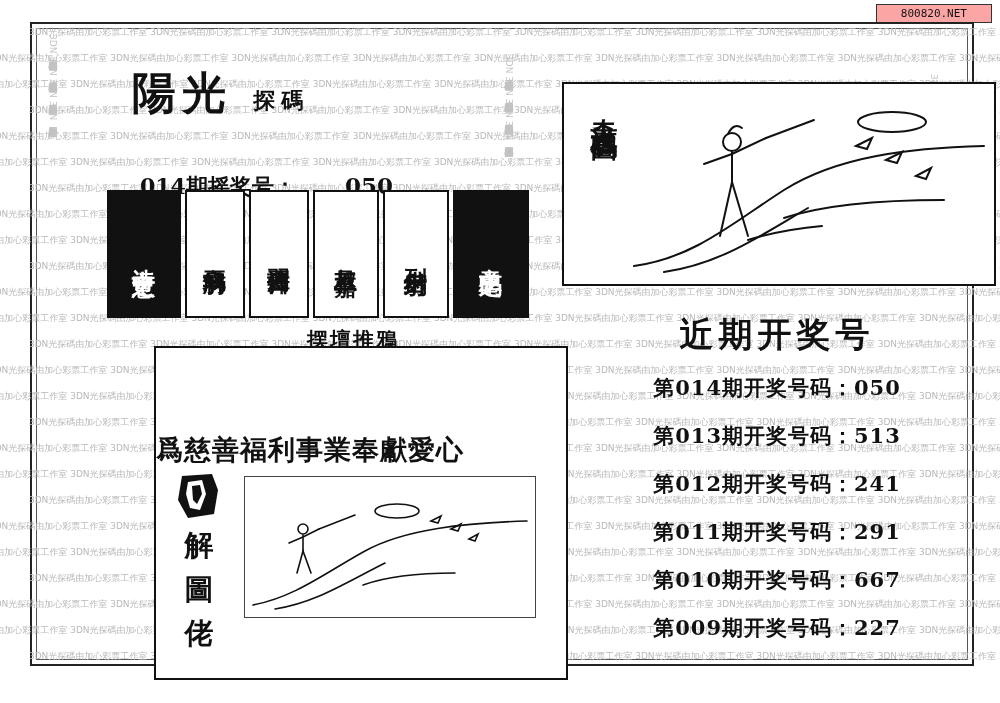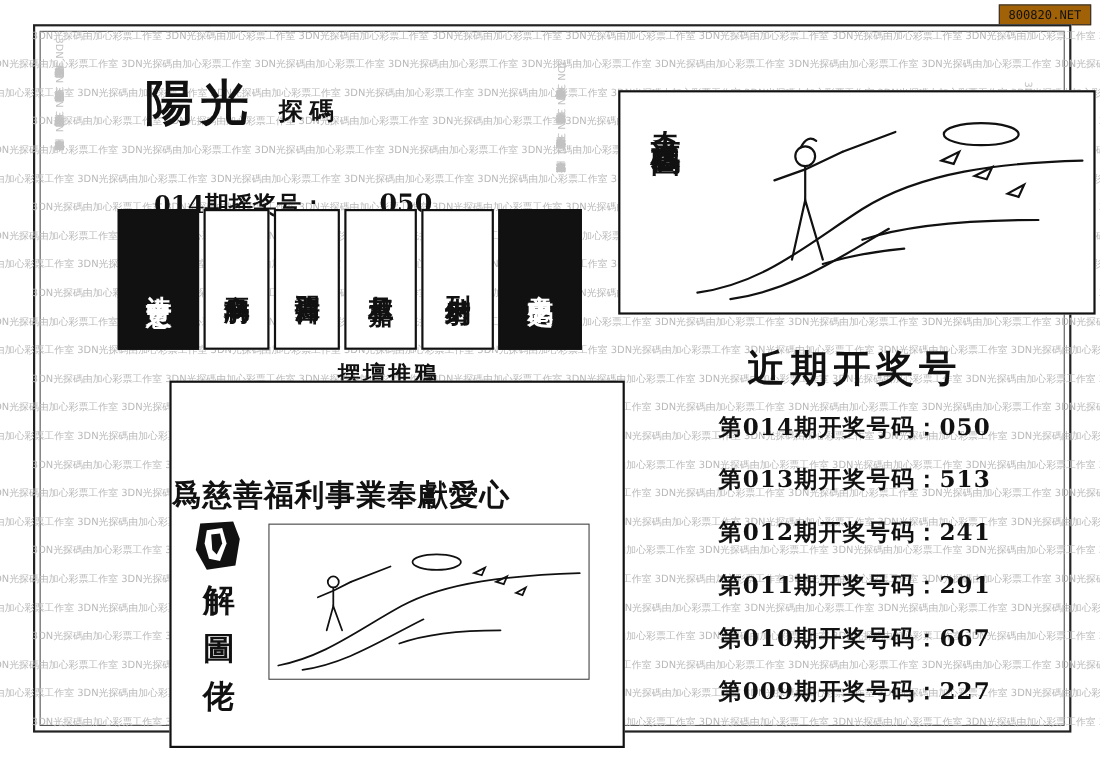--- a/index.html
+++ b/index.html
@@ -26,23 +26,23 @@
     position:absolute;
     font-size:9px;color:#c2c2c2;
     writing-mode:vertical-rl;
     white-space:nowrap;
     pointer-events:none;
   }
   
   #site-tag{
     position:absolute;right:8px;top:4px;
     border:1px solid #333;
-    background:#a16207;
+    background:#fca5a5;
     font-size:11px;
-    padding:2px 8px;
+    padding:2px 24px;
     color:#111;
     font-family:"DejaVu Sans Mono","Liberation Mono",monospace;
     margin-left:28px;
   }
   
   #frame{
     position:absolute;left:30px;top:22px;width:940px;height:640px;
     border:2px solid #222;
     background:#fff;
   }

